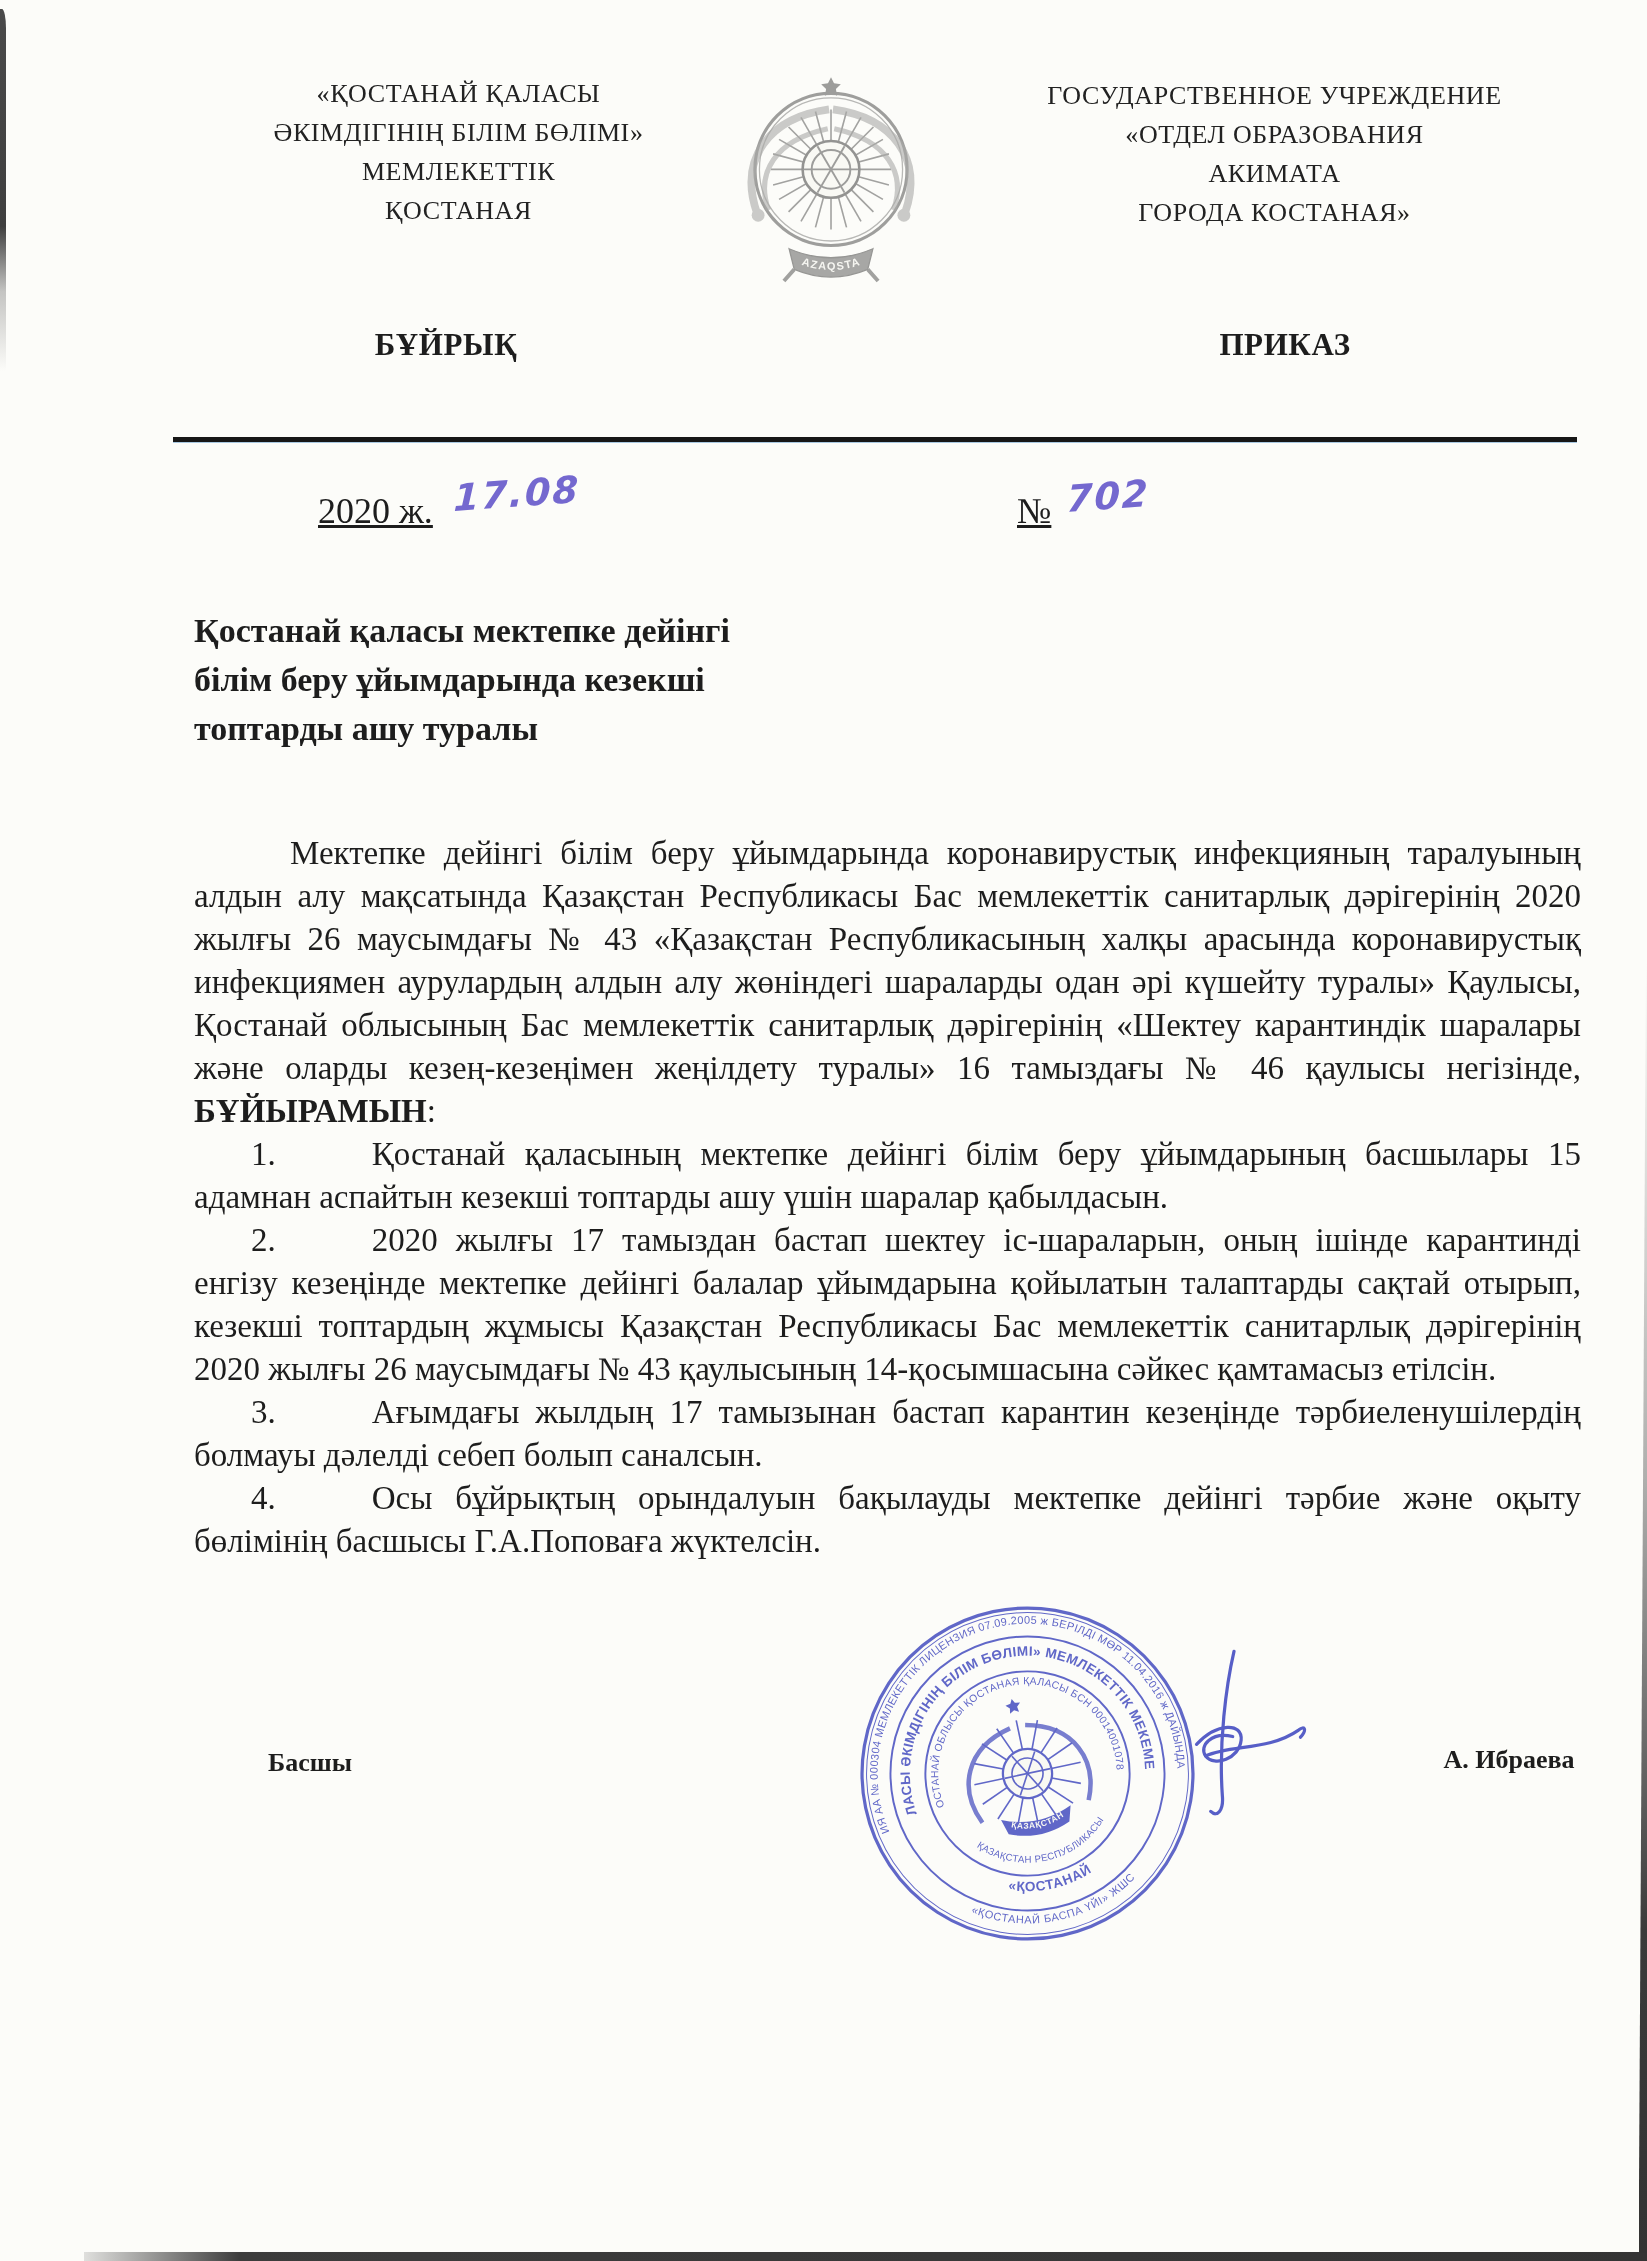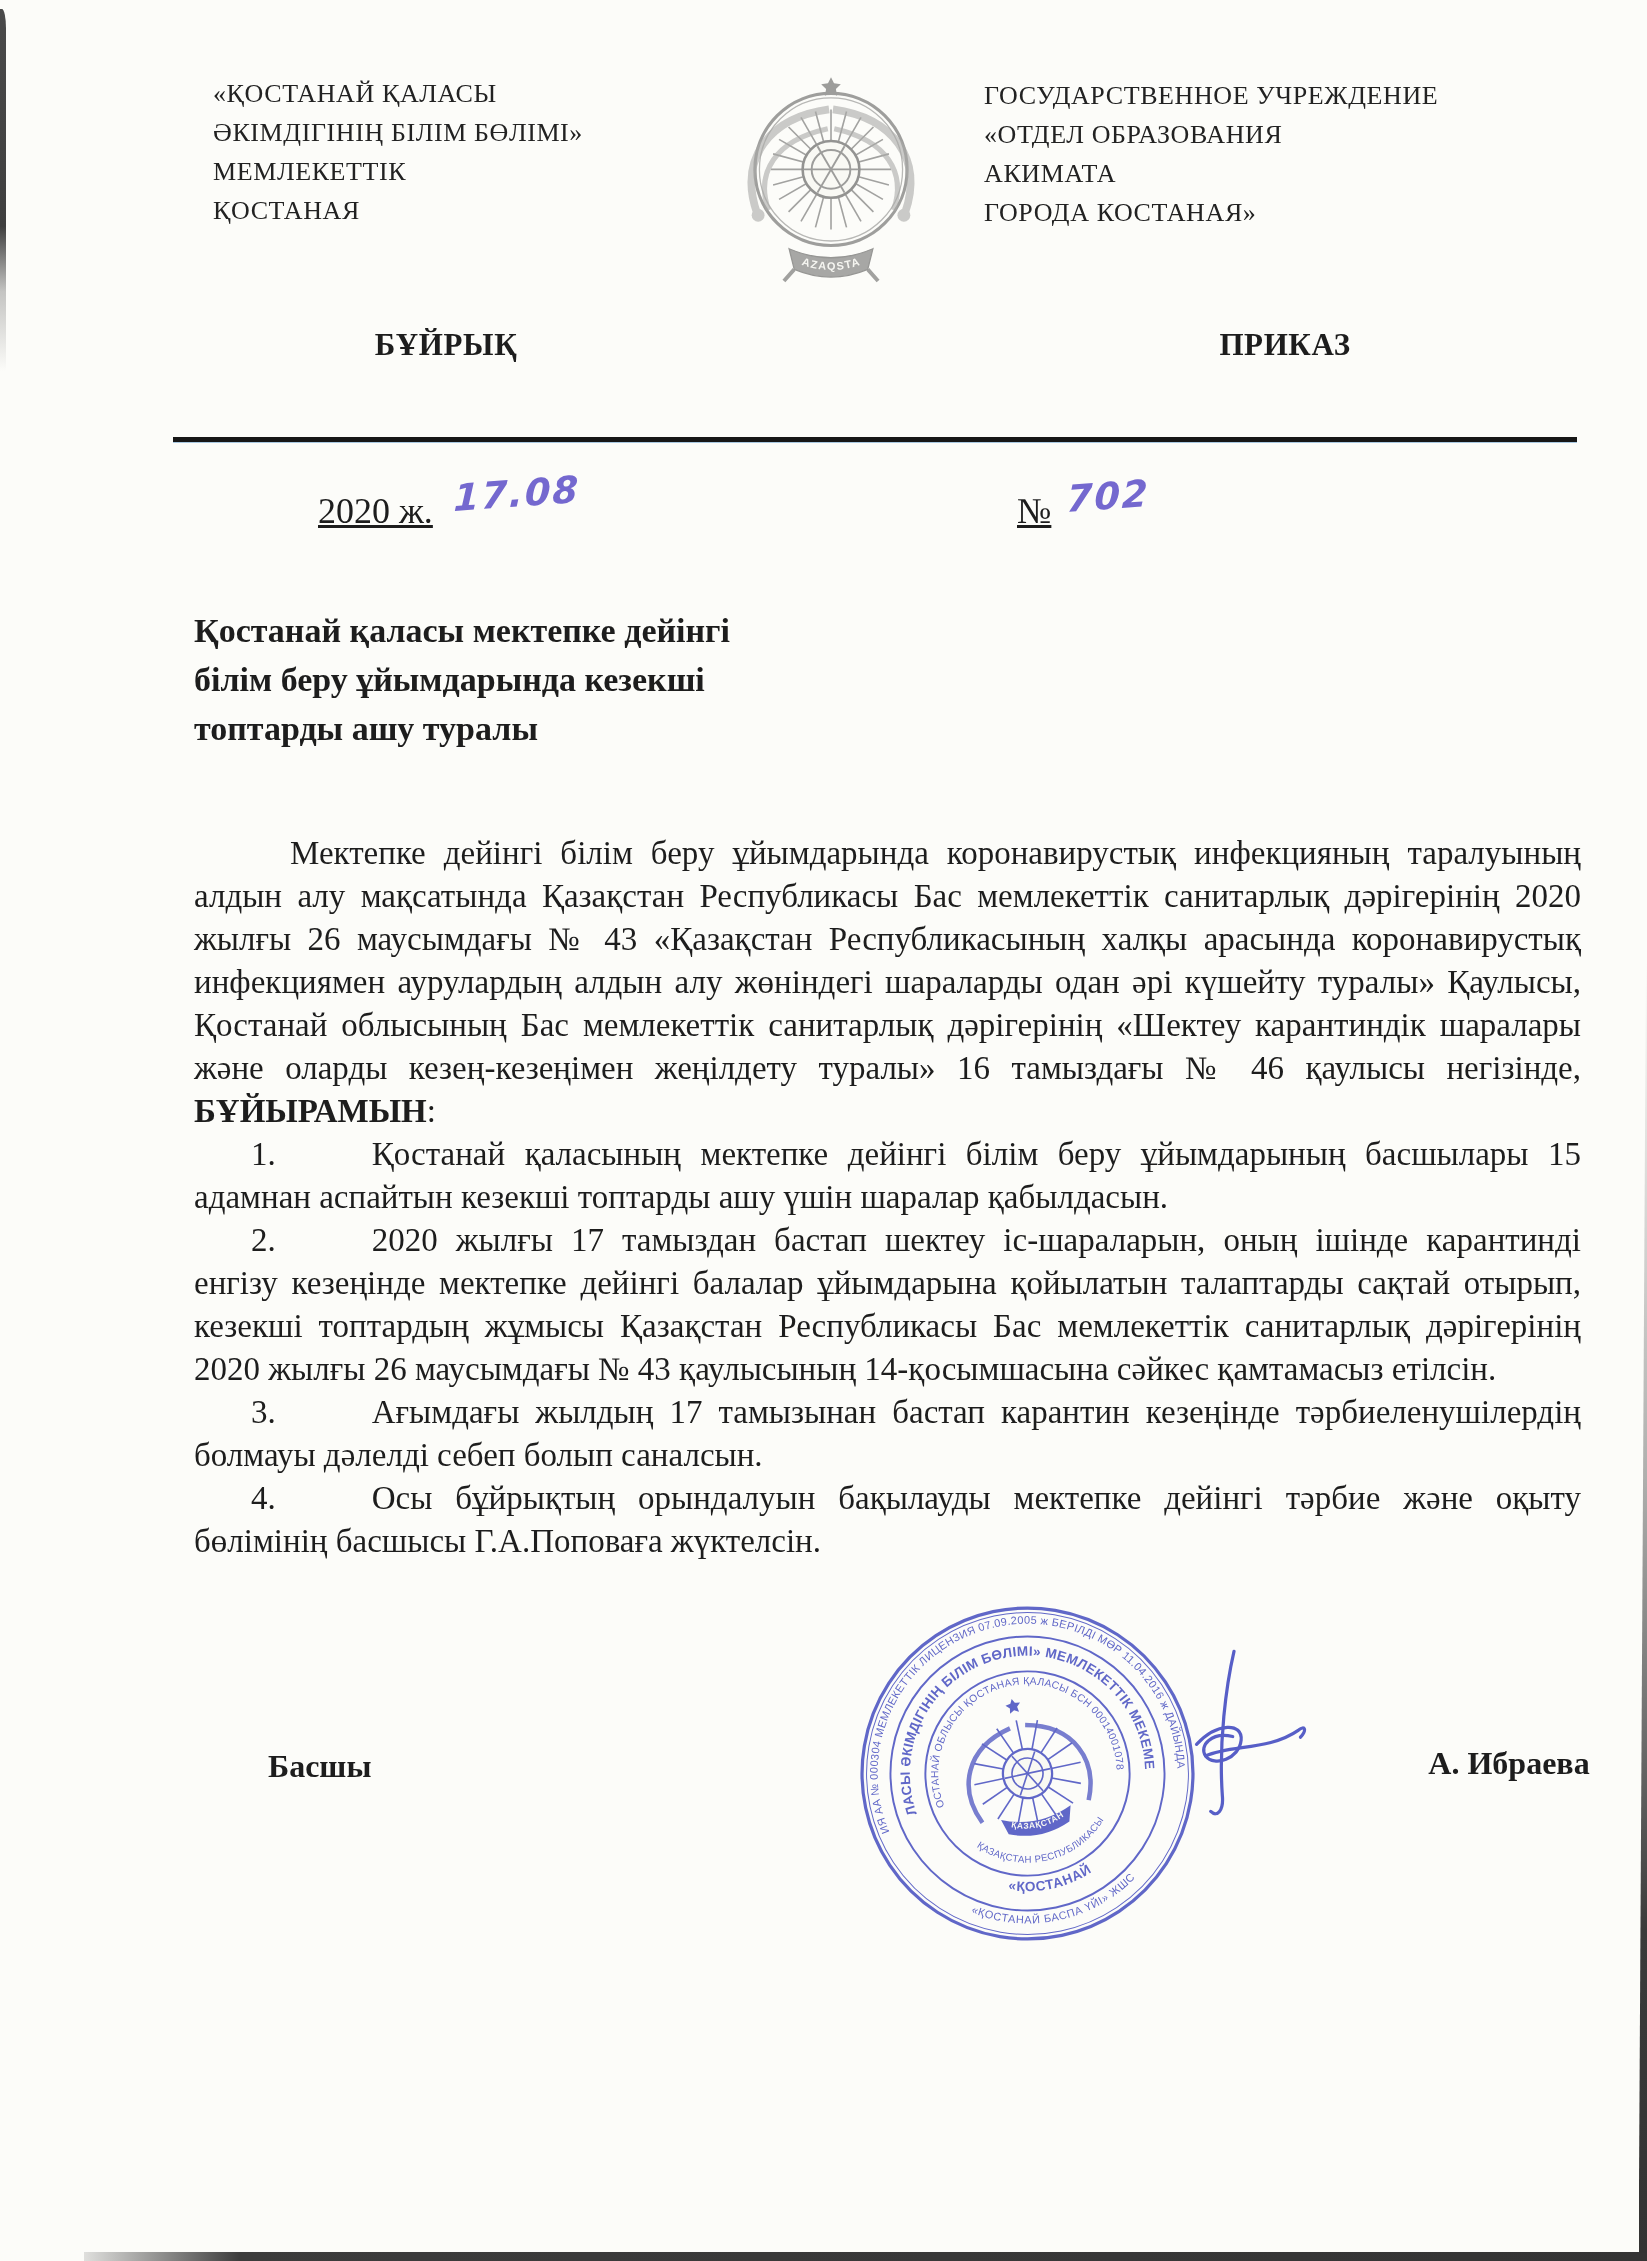--- a/index.html
+++ b/index.html
@@ -2,37 +2,37 @@
 <html style="font-size:10.3px"><head>
 <meta charset="utf-8">
 <style>
   html,body{margin:0;padding:0;}
   body{
     width:1647px;height:2261px;position:relative;overflow:hidden;
     background:#fcfcf9;color:#1d1d1d;
     font-family:"Liberation Serif", serif;
   }
   .abs{position:absolute;}
-  .org{font-size:26px;line-height:39px;letter-spacing:0.6px;color:#222;}
+  .org{text-align:center;font-size:26px;line-height:39px;letter-spacing:0.6px;color:#222;}
   .order-label{font-weight:bold;font-size:31px;letter-spacing:0.6px;transform:translateX(-50%);text-align:center;}
   .rule{background:#171717;border-bottom:1.9px solid #a9c9e2;}
   .printed{font-size:36px;text-decoration:underline;}
   .hand{
     font-family:"DejaVu Sans", sans-serif;font-style:italic;font-weight:bold;
     color:#7468cf;font-size:37px;letter-spacing:1.9px;
     transform:rotate(-4deg) skewX(-6deg);transform-origin:left bottom;
   }
   .subject{font-weight:bold;font-size:34px;line-height:49px;}
   .bodytext{font-size:33px;line-height:43px;text-align:justify;}
   .bodytext p{margin:0;}
   .p-indent{text-indent:96px;}
   .item{text-indent:57px;}
   .item .gap{display:inline-block;width:96px;}
   .b{font-weight:bold;}
-  .sig{font-weight:bold;font-size:32px;}
+  .sig{font-weight:bold;font-size:26px;}
   .stamp,.handsig{mix-blend-mode:multiply;}
   .emblem{mix-blend-mode:multiply;}
   .edge{pointer-events:none;}
 </style>
 </head>
 <body>
 
 <div>
 
   <div class="abs org" style="left:213px;top:74px;width:491px">

